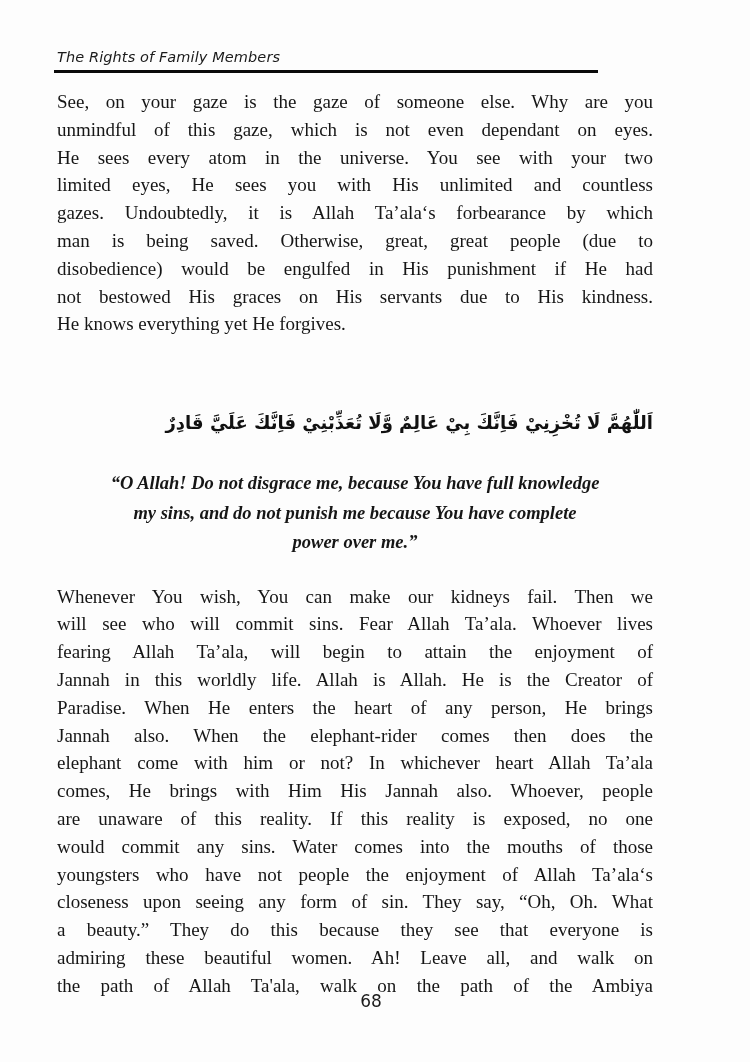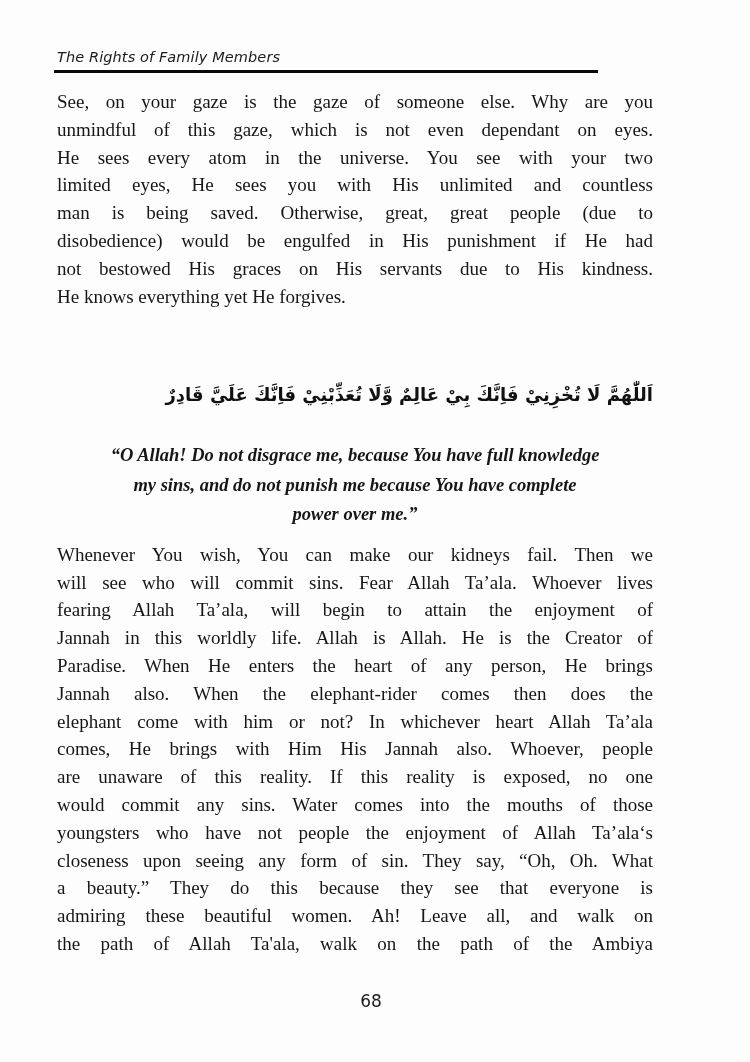--- a/index.html
+++ b/index.html
@@ -64,21 +64,21 @@
     font-weight: bold;
     font-style: italic;
     font-size: 18.5px;
     line-height: 29.5px;
   }
   .quote .tline {
     text-align: left;
     text-align-last: center;
     white-space: nowrap;
   }
-  .p2 { margin-top: 11px; }
+  .p2 { margin-top: 25px; }
   .pageno {
     position: absolute;
     left: 0;
     right: 8px;
     top: 991px;
     text-align: center;
     font-family: "DejaVu Sans", sans-serif;
     font-size: 17px;
     color: #1b1b1b;
   }
@@ -93,20 +93,21 @@
     <div class="header-rule"></div>
   </header>
 
   <main>
 
     <div class="para p1">
         <div class="tline">See, on your gaze is the gaze of someone else. Why are you</div>
         <div class="tline">unmindful of this gaze, which is not even dependant on eyes.</div>
         <div class="tline">He sees every atom in the universe. You see with your two</div>
         <div class="tline">limited eyes, He sees you with His unlimited and countless</div>
+        <div class="tline">gazes. Undoubtedly, it is Allah Ta’ala‘s forbearance by which</div>
         <div class="tline">man is being saved. Otherwise, great, great people (due to</div>
         <div class="tline">disobedience) would be engulfed in His punishment if He had</div>
         <div class="tline">not bestowed His graces on His servants due to His kindness.</div>
         <div class="tline">He knows everything yet He forgives.</div>
       </div>
 
     <div class="arabic" lang="ar" dir="rtl">اَللّٰهُمَّ لَا تُخْزِنِيْ فَاِنَّكَ بِيْ عَالِمٌ وَّلَا تُعَذِّبْنِيْ فَاِنَّكَ عَلَيَّ قَادِرٌ</div>
 
     <div class="quote">
         <div class="tline">“O Allah! Do not disgrace me, because You have full knowledge</div>

